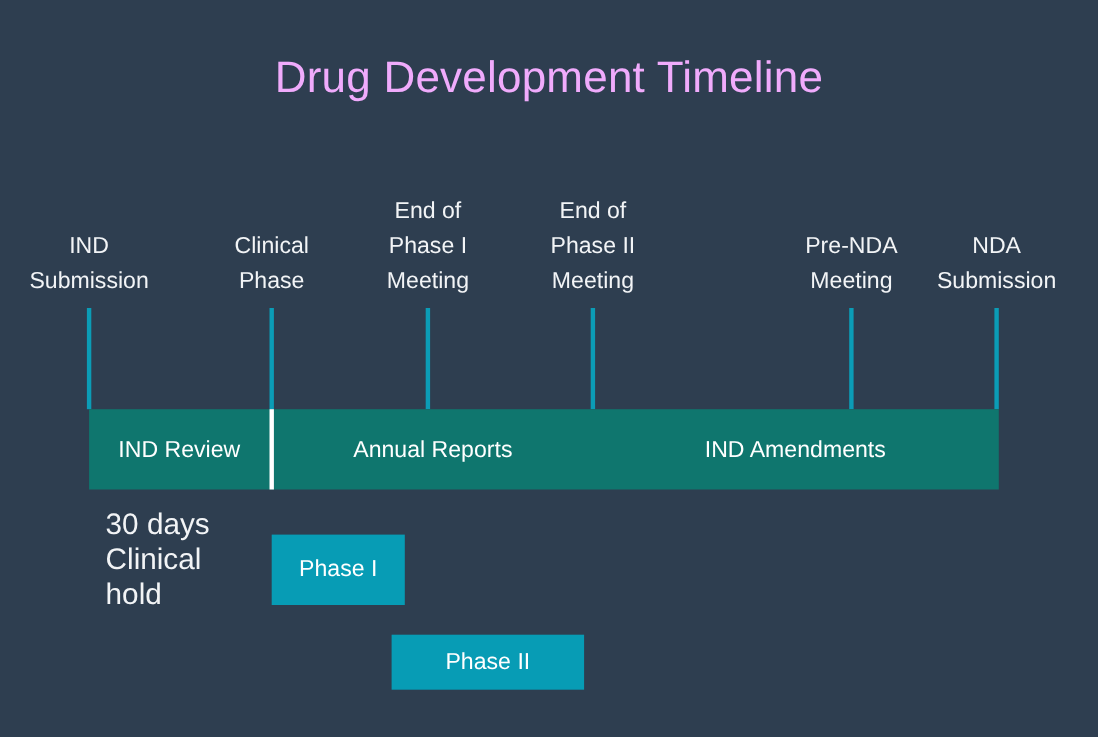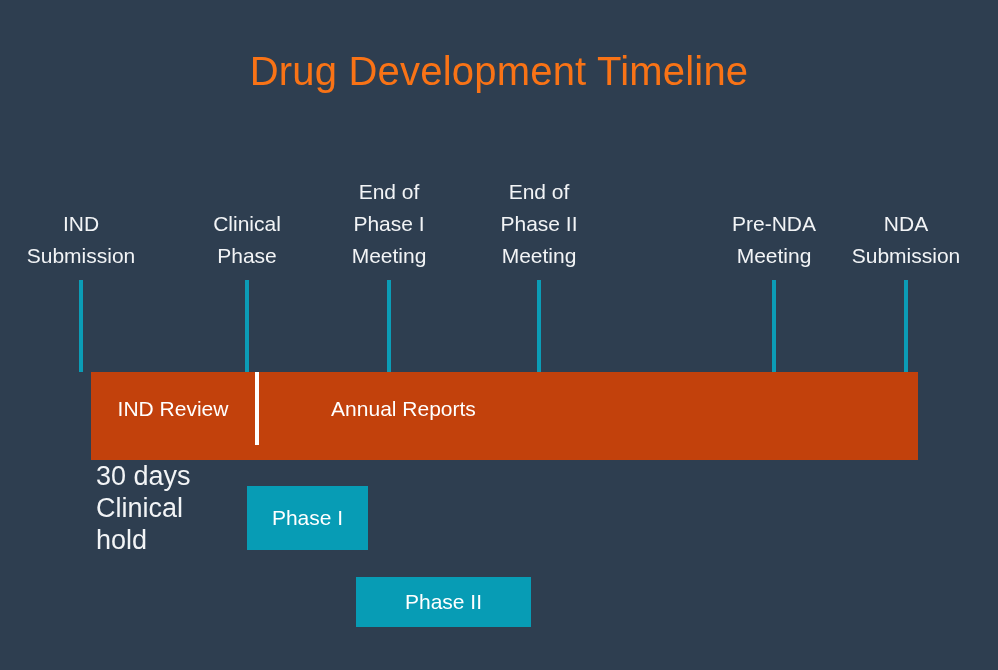--- a/index.html
+++ b/index.html
@@ -21,21 +21,21 @@
     background: #2e3e50;
   }
 
   
   .title {
     position: absolute;
     left: 0;
     top: 44px;
     width: 998px;
     text-align: center;
-    color: #f97316;
+    color: #f0abfc;
     font-size: 40px;
     font-weight: 300;
     letter-spacing: 0.2px;
     line-height: 54px;
     white-space: nowrap;
   }
 
   
   .milestone {
     position: absolute;
@@ -59,23 +59,22 @@
     width: 4px;
     background: #0b9cb6;
   }
 
   
   .mainbar {
     position: absolute;
     left: 81px;
     top: 372px;
     width: 827px;
-    height: 88px;
-    background: #c2410c;
-    margin-left: 10px;
+    height: 73px;
+    background: #0f766e;
   }
   .bar-divider {
     position: absolute;
     top: 0;
     width: 4px;
     height: 73px;
     background: #ffffff;
   }
   .bar-label {
     position: absolute;
@@ -163,20 +162,21 @@
   <div class="tick" style="left: 772px; top: 280px; height: 92px;"></div>
   <div class="tick" style="left: 904px; top: 280px; height: 92px;"></div>
 
   <div class="mainbar">
     <div class="bar-divider" style="left: 164px;"></div>
 
     <div class="bar-label" style="left: 0px; width: 164px;">IND Review</div>
 
     <div class="bar-label" style="left: 168px; width: 289px;">Annual Reports</div>
 
+    <div class="bar-label" style="left: 457px; width: 370px;">IND Amendments</div>
   </div>
 
   <div class="note" style="left: 96px; top: 460px;">
     <span class="ln">30 days</span>
     <span class="ln">Clinical</span>
     <span class="ln">hold</span>
   </div>
 
   <div class="phase-box" style="left: 247px; top: 486px; width: 121px; height: 64px;">Phase I</div>
 

